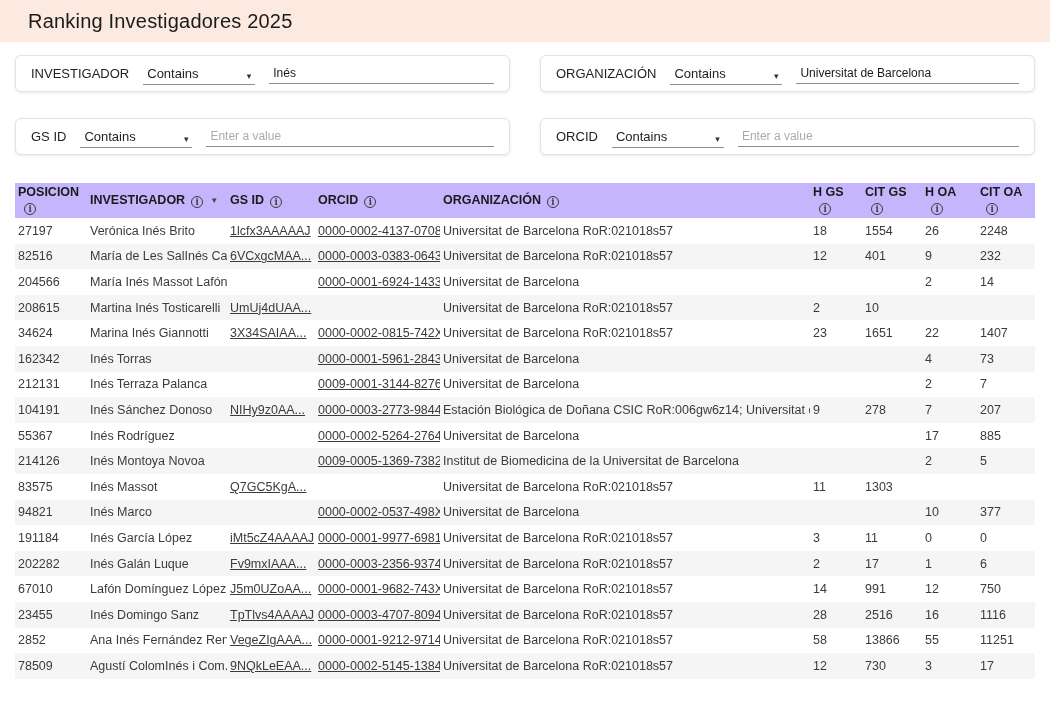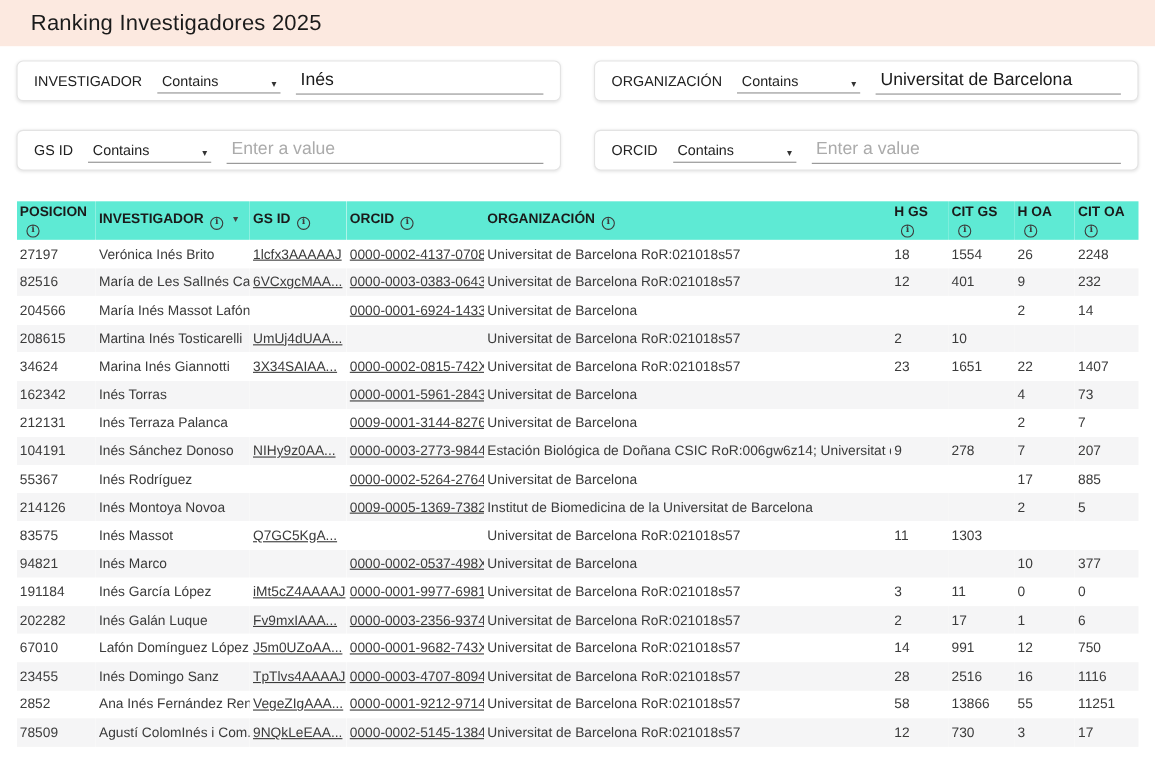--- a/index.html
+++ b/index.html
@@ -14,27 +14,27 @@
   .filters { display: grid; grid-template-columns: 1fr 1fr; column-gap: 30px; row-gap: 26px;
     margin: 13px 15px 28px 15px; }
   .filter-card { height: 37px; border: 1px solid #e3e3e3; border-radius: 6px;
     box-shadow: 0 1px 3px rgba(0,0,0,.10); display: flex; align-items: center;
     padding: 0 15px; gap: 14px; background: #fff; }
   .filter-label { font-size: 13px; color: #222; white-space: nowrap; }
   .filter-select { width: 112px; flex: none; display: flex; align-items: flex-end;
     justify-content: space-between; border-bottom: 1px solid #8f8f8f; font-size: 13px;
     padding: 3px 4px; color: #222; cursor: pointer; }
   .filter-select .caret { font-size: 9px; color: #333; line-height: 1; }
-  .filter-input { flex: 1; border: 0; border-bottom: 1px solid #8f8f8f; font-size: 16px;
+  .filter-input { flex: 1; border: 0; border-bottom: 1px solid #8f8f8f; font-size: 12px;
     padding: 3px 4px; color: #1a1a1a; outline: none; background: transparent; font-family: inherit; }
   .filter-input::placeholder { color: #ababab; }
 
   
   table { border-collapse: collapse; table-layout: fixed; width: 1020px; margin: 0 15px; }
-  thead tr { background: #5eead4; height: 35px; margin-top: 14px; }
+  thead tr { background: #c4b5fd; height: 35px; margin-top: 14px; }
   th { text-align: left; vertical-align: middle; font-size: 12.5px; font-weight: 700;
     color: #1a1a1a; padding: 0 6px 0 3px; white-space: nowrap; overflow: hidden; cursor: pointer; }
   tbody td { height: 25.6px; padding: 0 8px 0 3px; font-size: 12.5px; color: #3b3b3b;
     white-space: nowrap; overflow: hidden; vertical-align: middle; }
   tbody tr:nth-child(even) { background: #f5f5f6; }
   td a { color: #3b3b3b; text-decoration: underline; cursor: pointer; text-align: center; }
 
   .info-icon { display: inline-flex; align-items: center; justify-content: center;
     width: 12px; height: 12px; border: 1.2px solid #3b3b3b; border-radius: 50%;
     font-size: 8.5px; font-weight: 700; line-height: 1; color: #3b3b3b;

